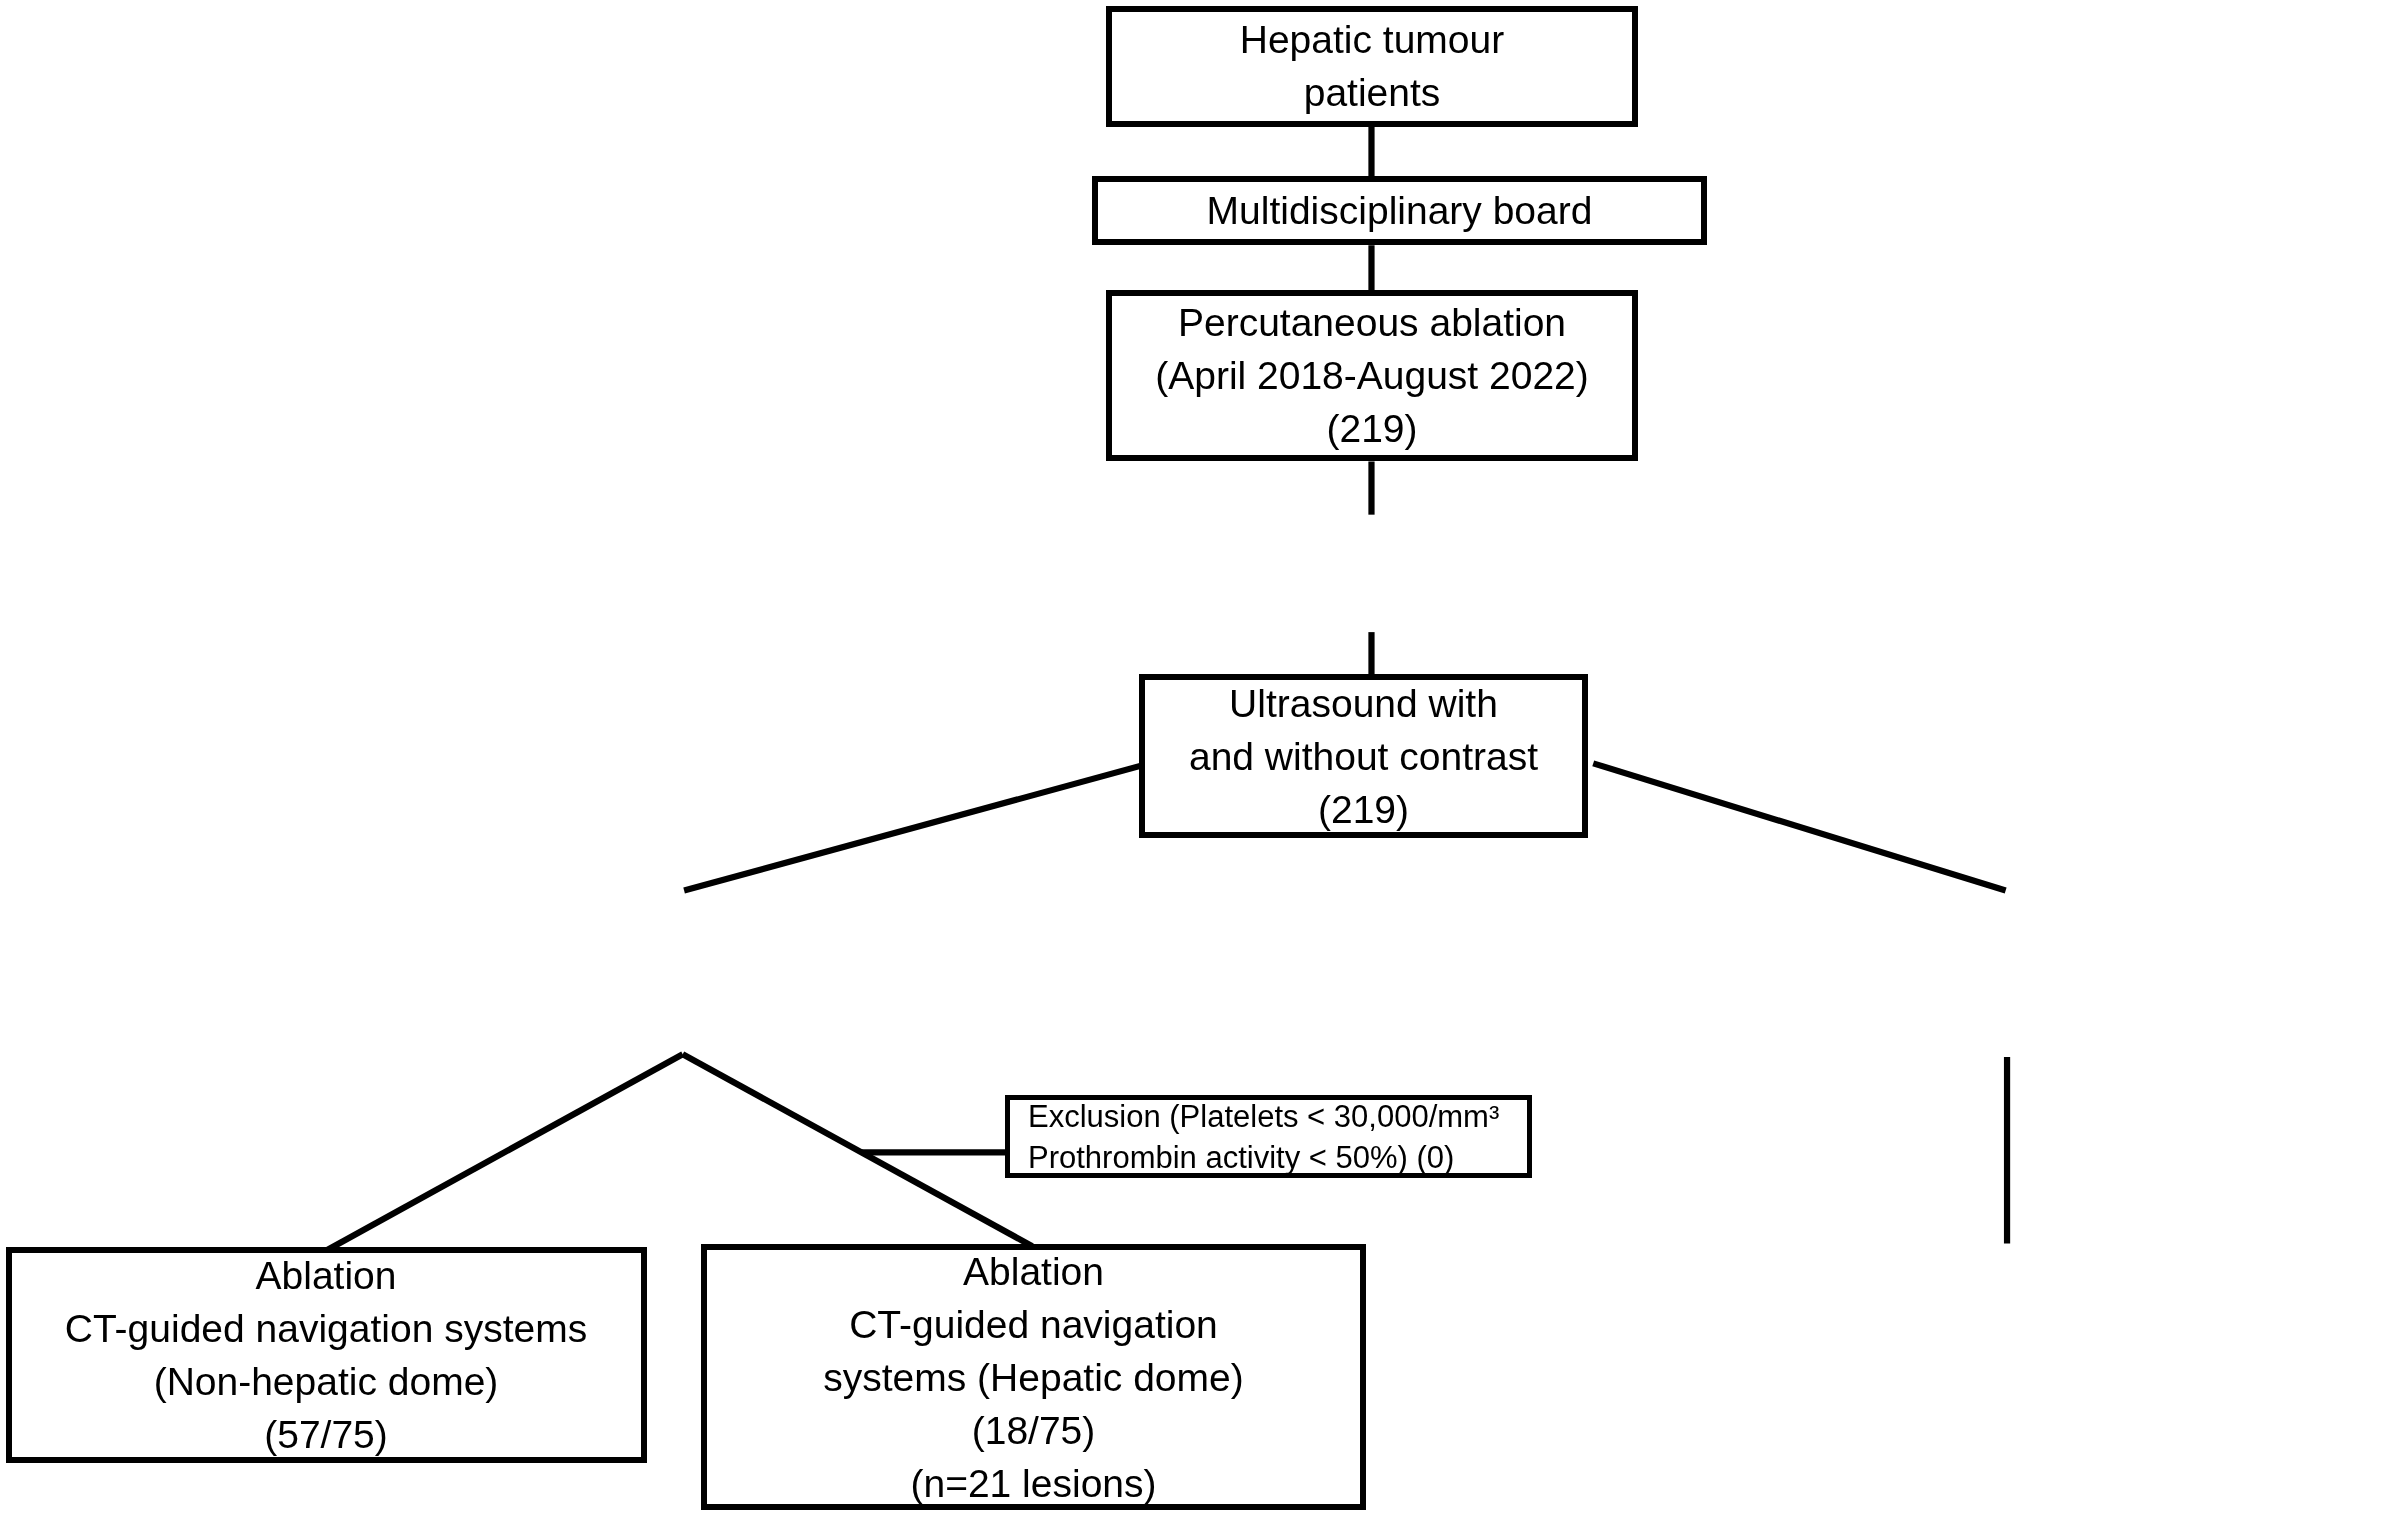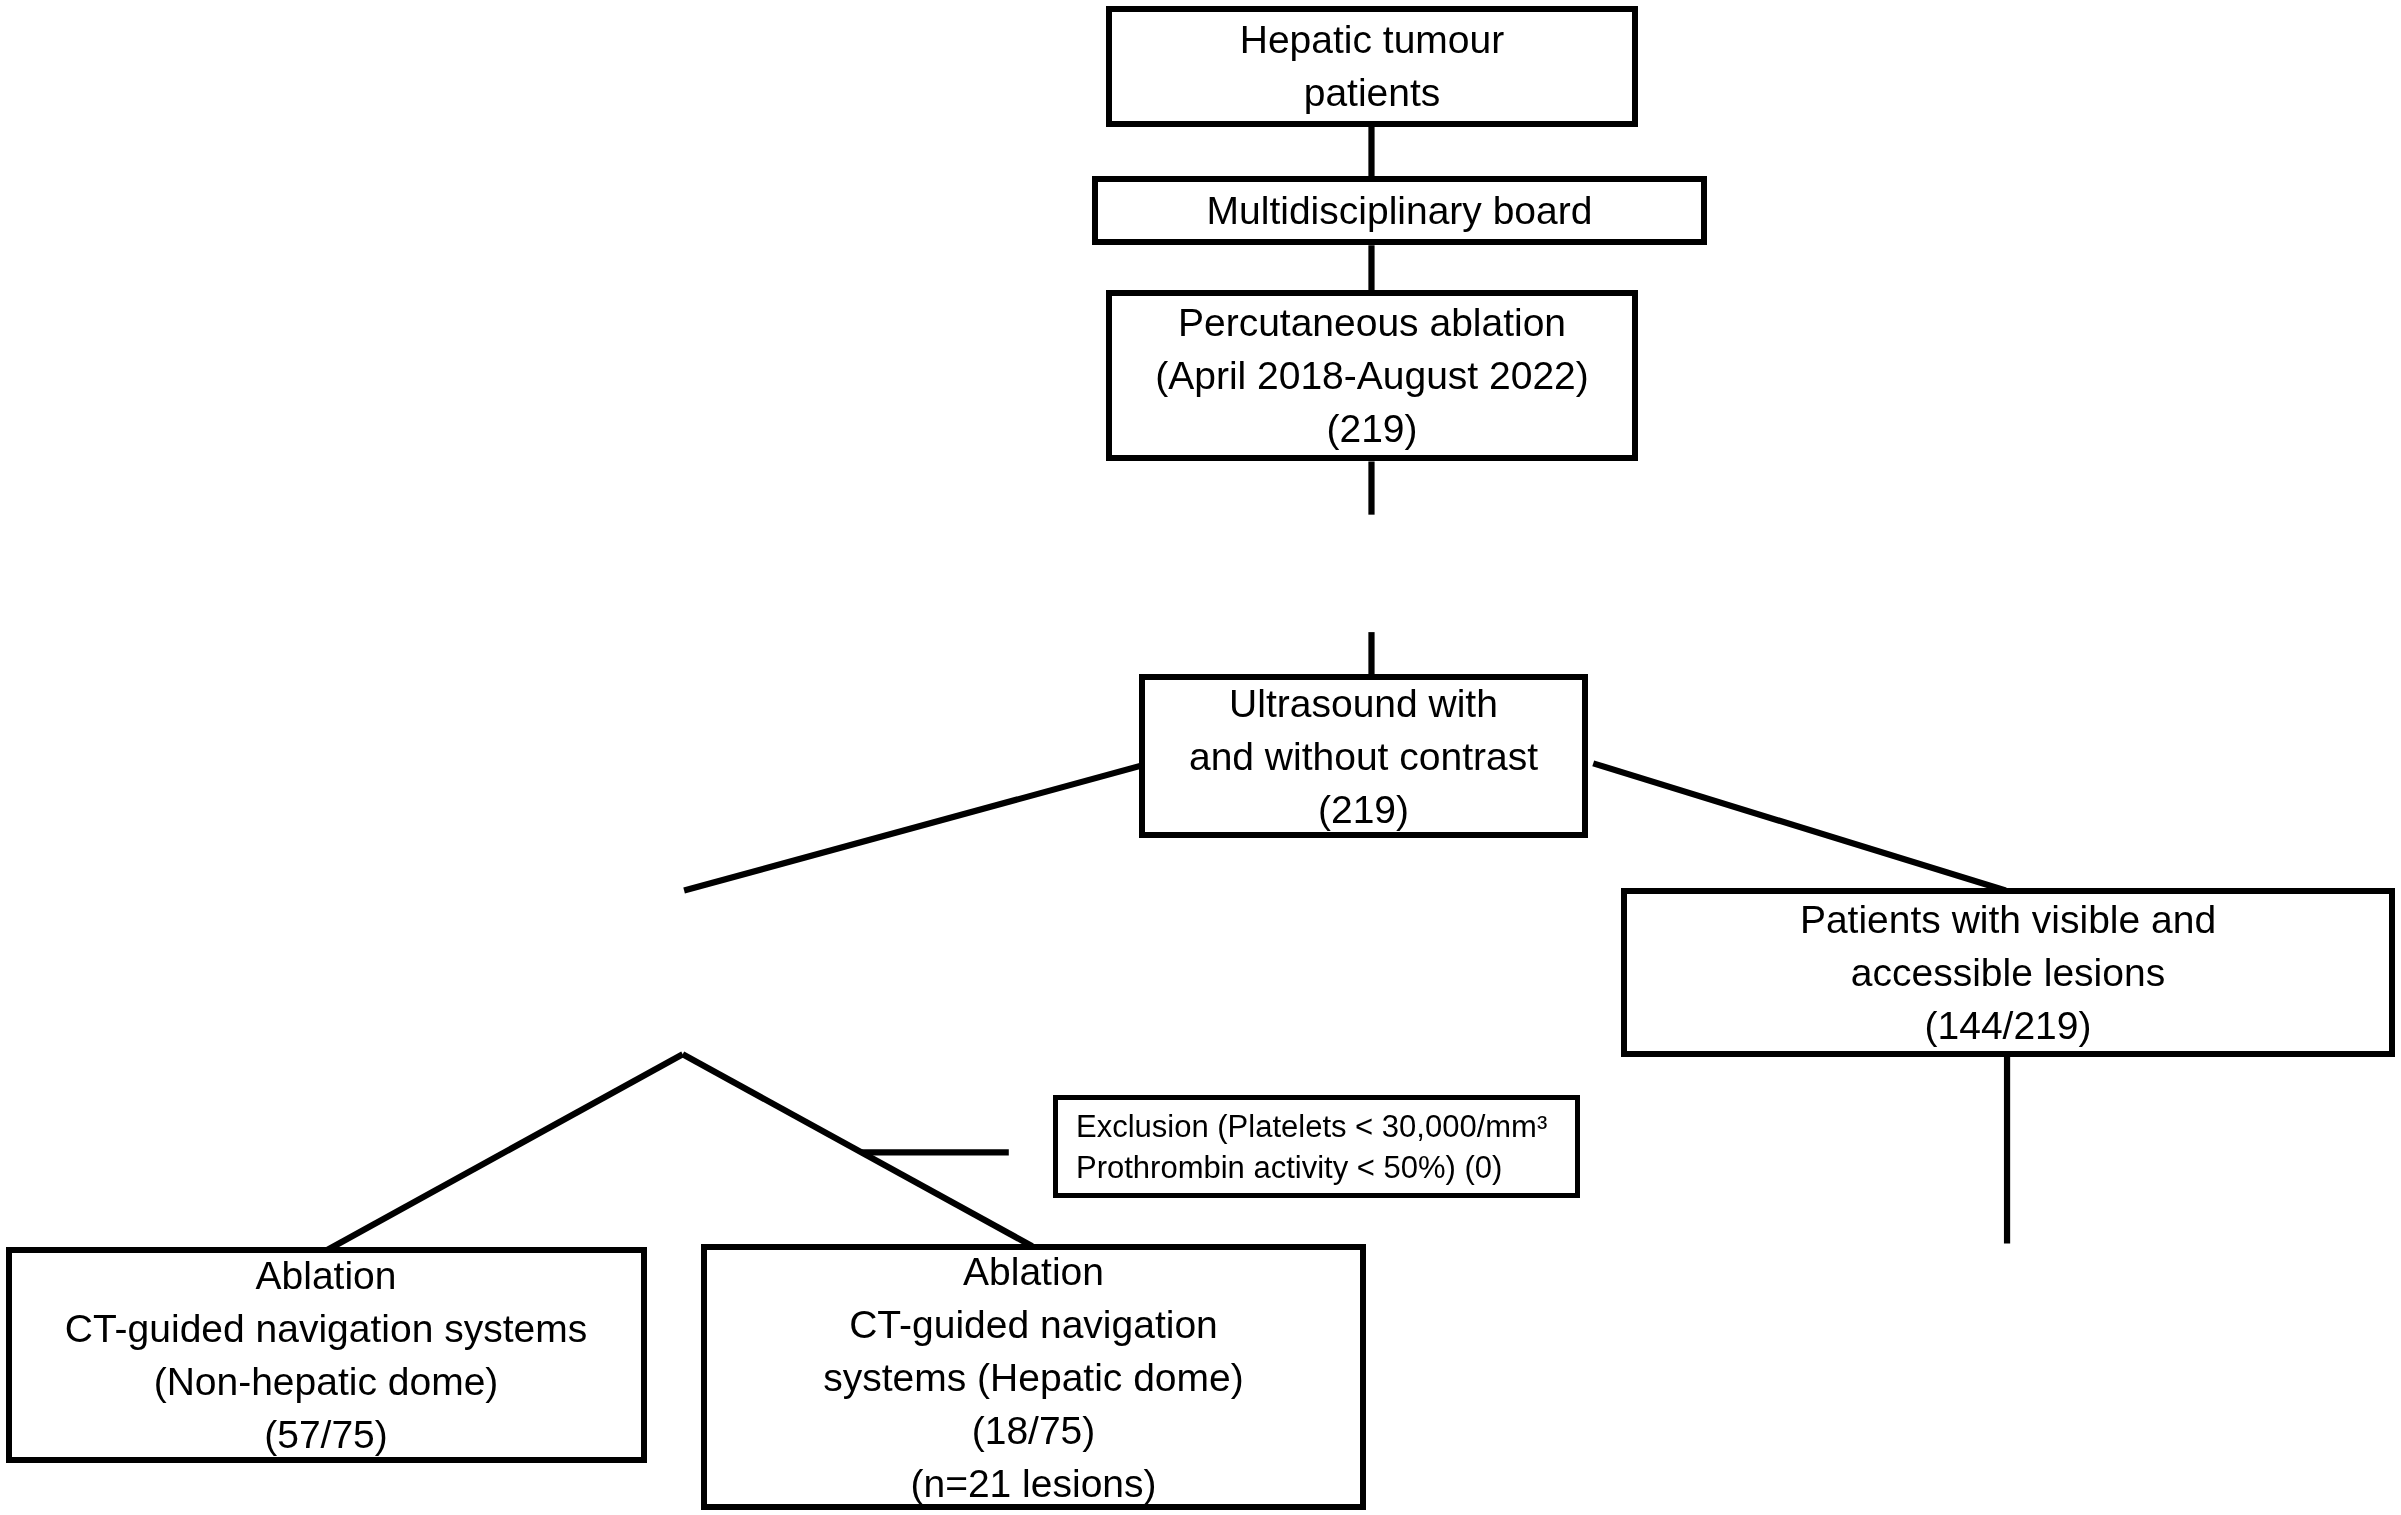--- a/index.html
+++ b/index.html
@@ -44,28 +44,27 @@
   .n-hepatic   { left: 1106px; top: 5.5px;    width: 532px; height: 121px; }
   .n-board     { left: 1092px; top: 176px;  width: 615px; height: 69px; }
   .n-percut    { left: 1106px; top: 290px;  width: 532px; height: 171px; }
   .n-interv    { left: 1064px; top: 511px;  width: 615px; height: 121px; }
   .n-ultra     { left: 1139px; top: 674px;  width: 449px; height: 164px; }
   
   .n-poorly    { left: 290px;  top: 888px; width: 784px; height: 169px; }
   .n-visible   { left: 1621px; top: 888px; width: 774px; height: 169px; }
   
   .n-exclusion {
-    left: 1005px; top: 1095px; width: 527px; height: 103px;
+    left: 1005px; top: 1095px; width: 527px; height: 83px;
     font-size: 31px;
     line-height: 41px;
     justify-content: flex-start;
     text-align: left;
     padding-left: 18px;
     border-width: 5.5px;
-    margin-left: 48px;
   }
   
   .n-nondome   { left: 5.5px;    top: 1247px; width: 641px; height: 216px; }
   .n-dome      { left: 701px; top: 1244px; width: 665px; height: 266px; }
   .n-usguided  { left: 1862px; top: 1240px; width: 299px; height: 225px; font-size: 37px; }
 </style>
 </head>
 <body>
 
 <div class="canvas">
@@ -91,23 +90,20 @@
   <div class="node n-percut">Percutaneous ablation
 (April 2018-August 2022)
 (219)</div>
 
 
   <div class="node n-ultra">Ultrasound with
 and without contrast
 (219)</div>
 
 
-  <div class="node n-visible">Patients with visible and
-accessible lesions
-(144/219)</div>
 
   <div class="node n-exclusion">Exclusion (Platelets &lt; 30,000/mm³
 Prothrombin activity &lt; 50%) (0)</div>
 
   <div class="node n-nondome">Ablation
 CT-guided navigation systems
 (Non-hepatic dome)
 (57/75)</div>
 
   <div class="node n-dome">Ablation

